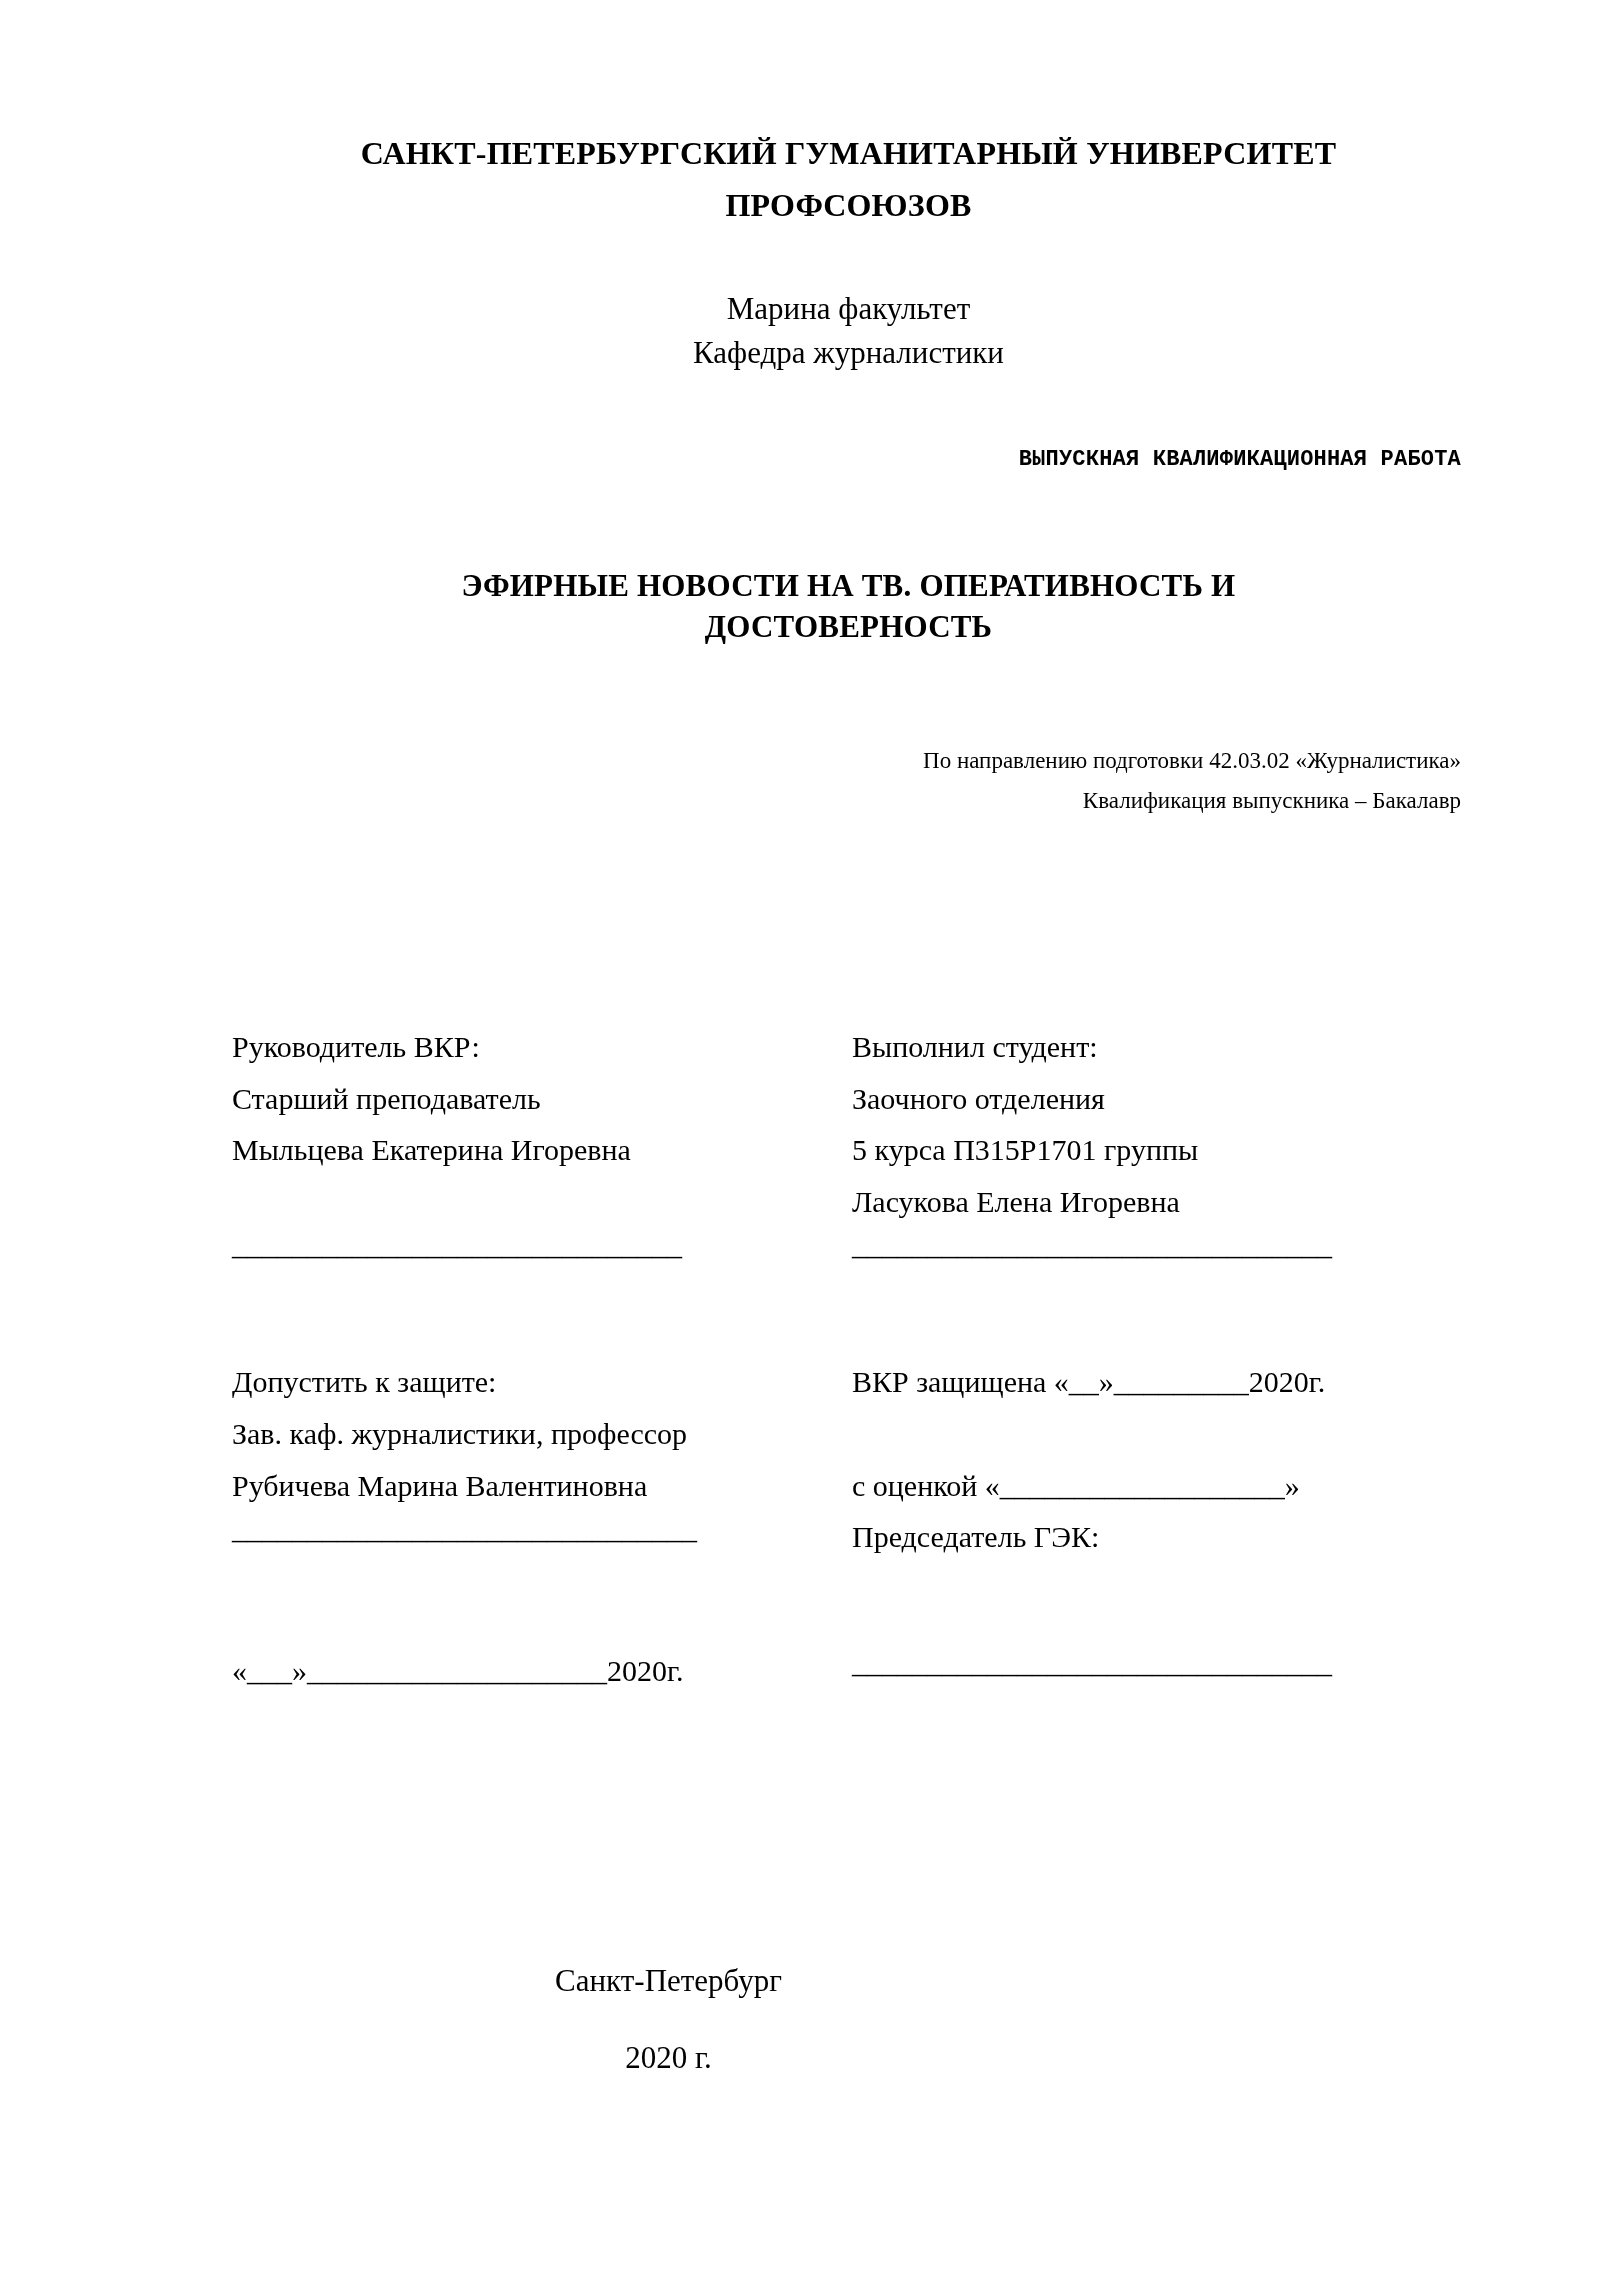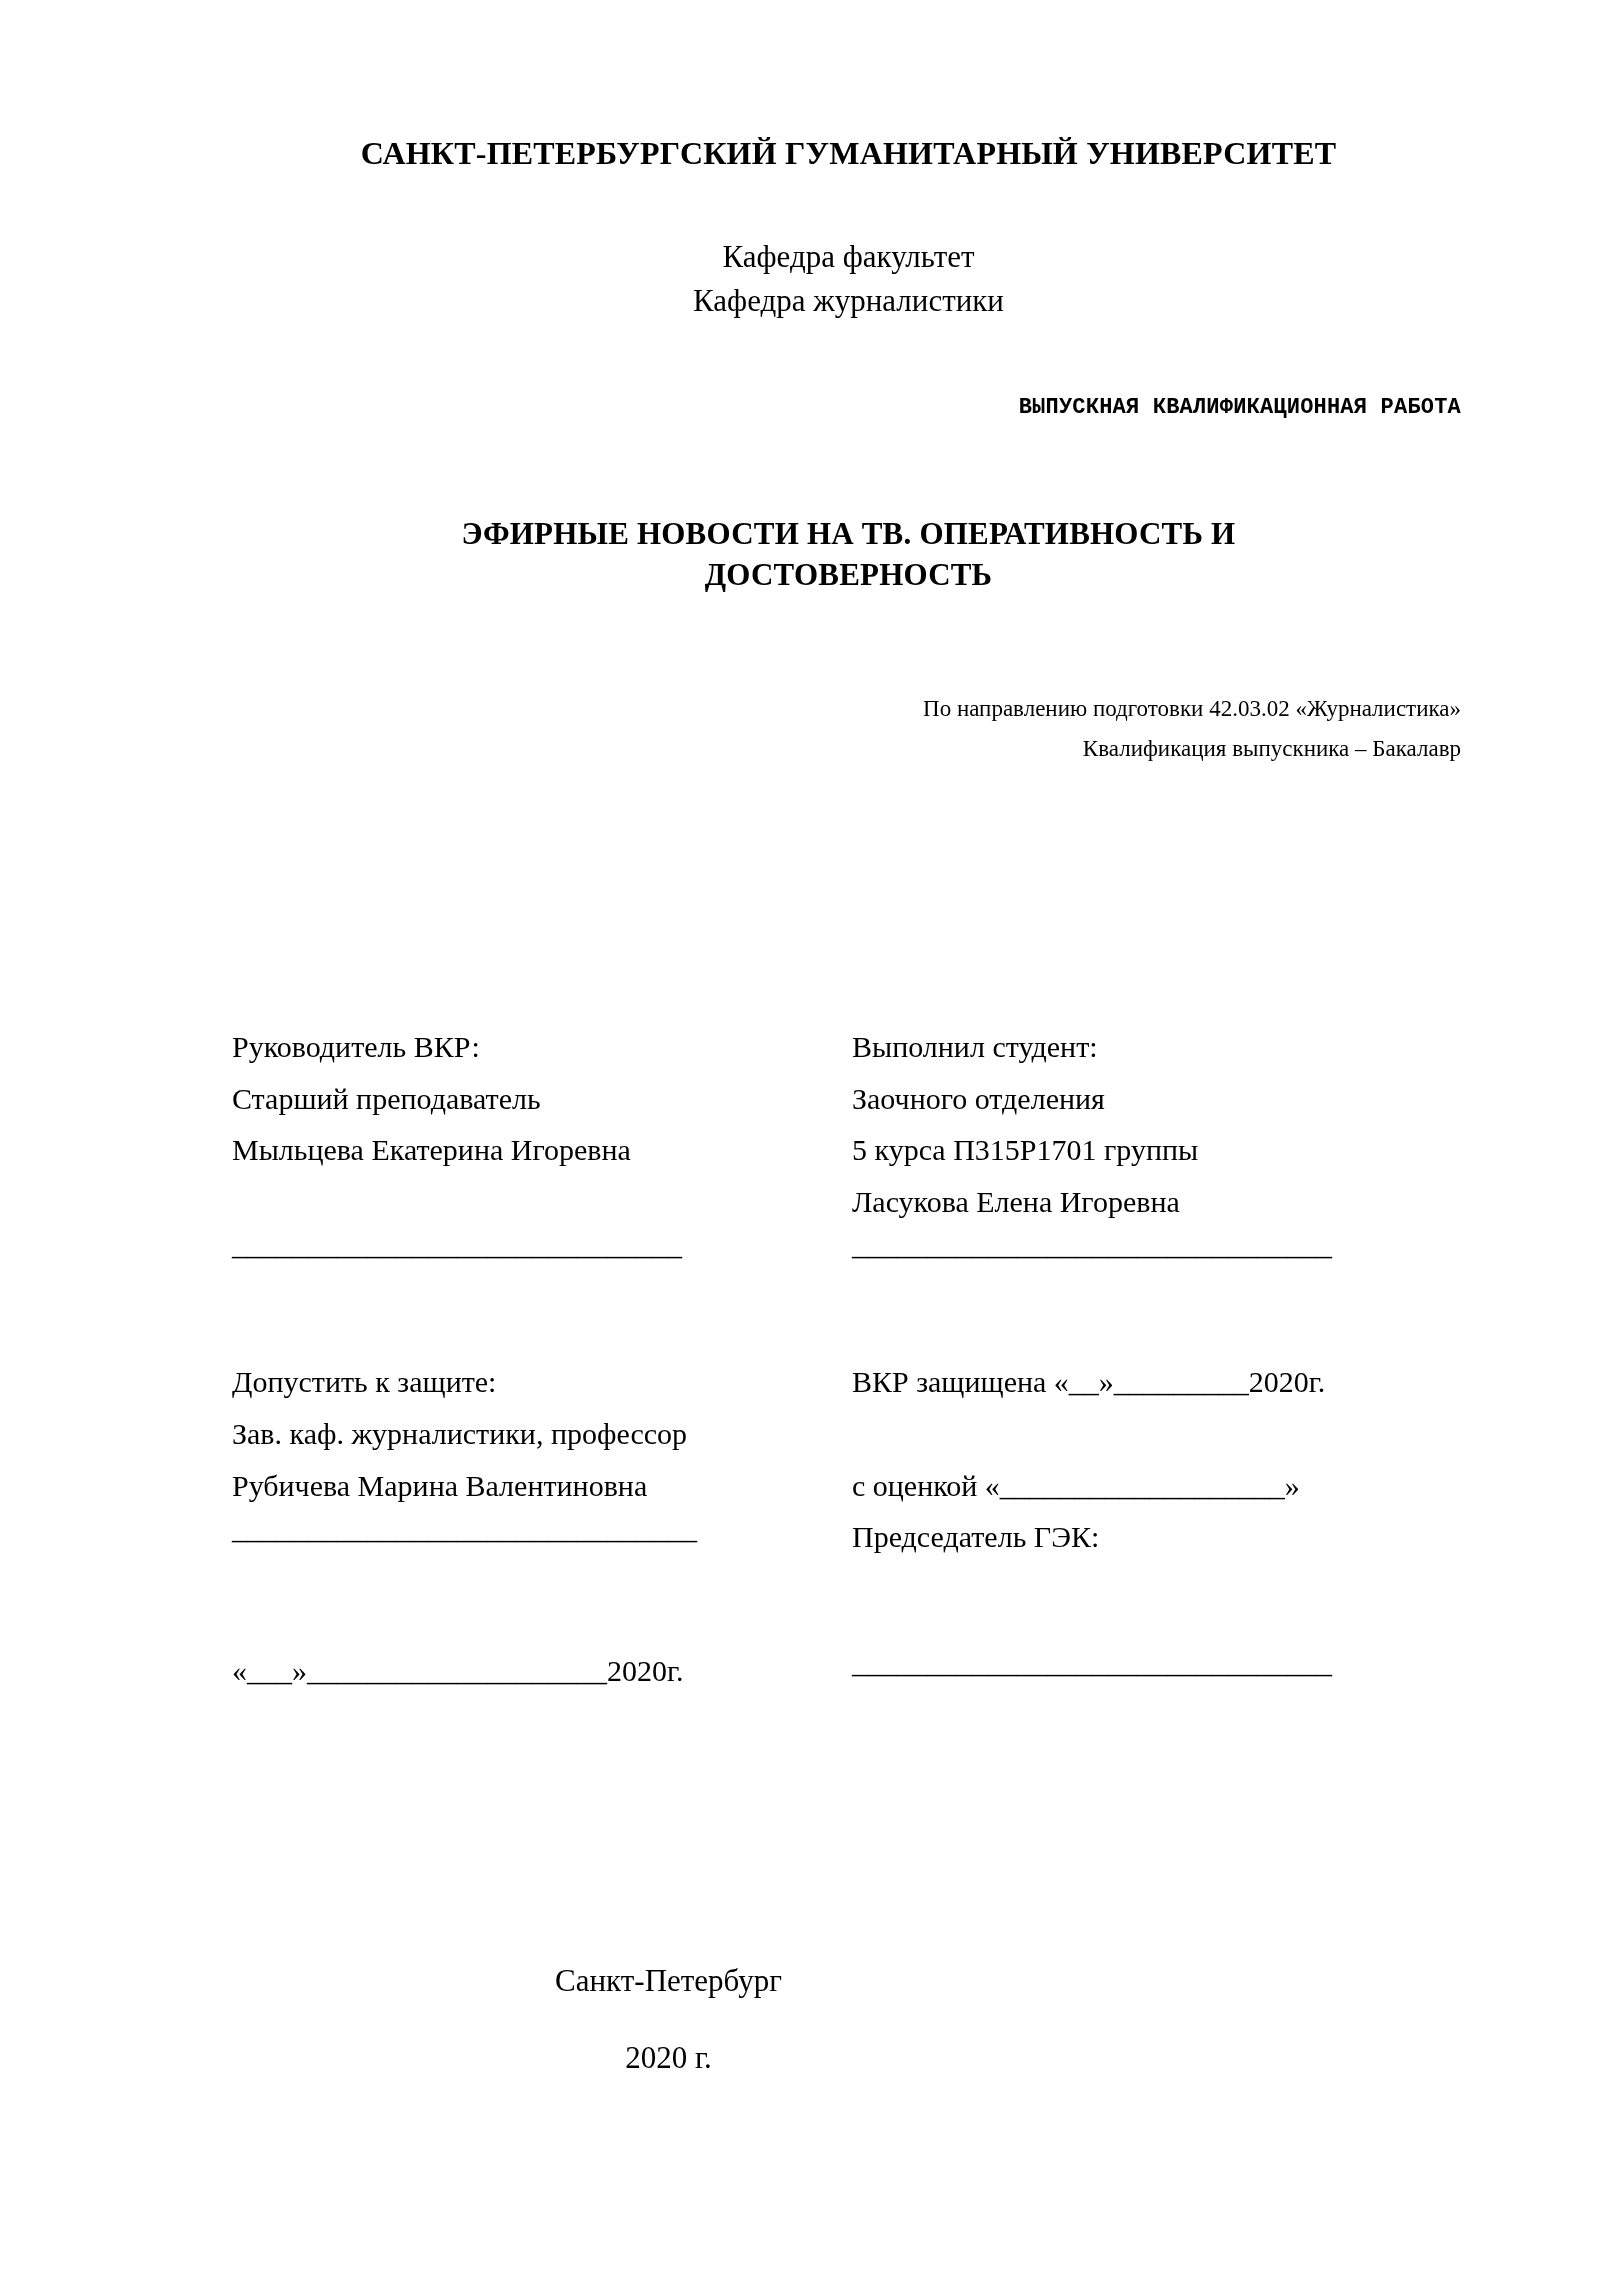--- a/index.html
+++ b/index.html
@@ -127,23 +127,24 @@
     font-size: 31px;
   }
 </style>
 </head>
 <body>
 
 <div class="page">
 
   <div class="content">
     <div class="univ-line">САНКТ-ПЕТЕРБУРГСКИЙ ГУМАНИТАРНЫЙ УНИВЕРСИТЕТ</div>
+    <div class="univ-line second">ПРОФСОЮЗОВ</div>
 
     <div class="faculty-block">
-      <div>Кафедра факультет</div>
+      <div>Марина факультет</div>
       <div>Кафедра журналистики</div>
     </div>
 
     <div class="work-type">ВЫПУСКНАЯ КВАЛИФИКАЦИОННАЯ РАБОТА</div>
 
     <div class="title">
       <div>ЭФИРНЫЕ НОВОСТИ НА ТВ. ОПЕРАТИВНОСТЬ И</div>
       <div>ДОСТОВЕРНОСТЬ</div>
     </div>
 

